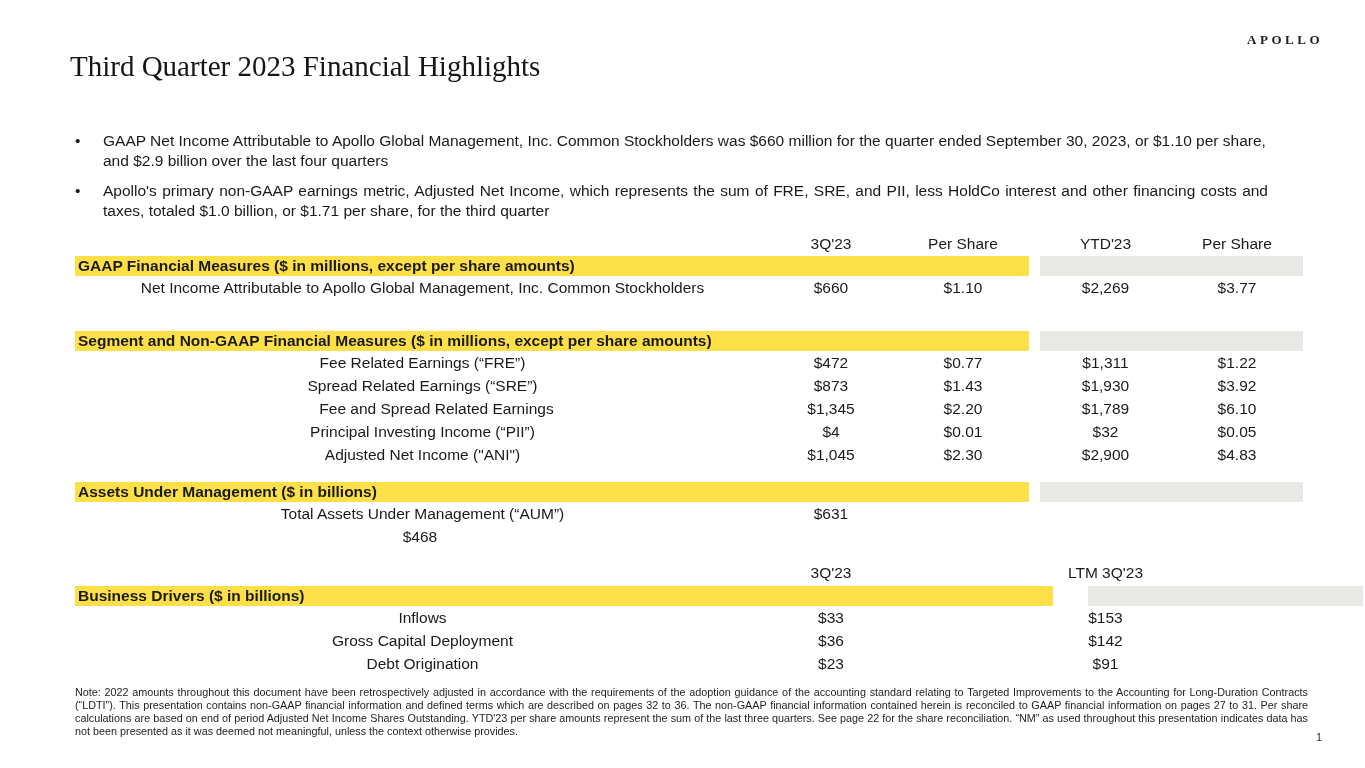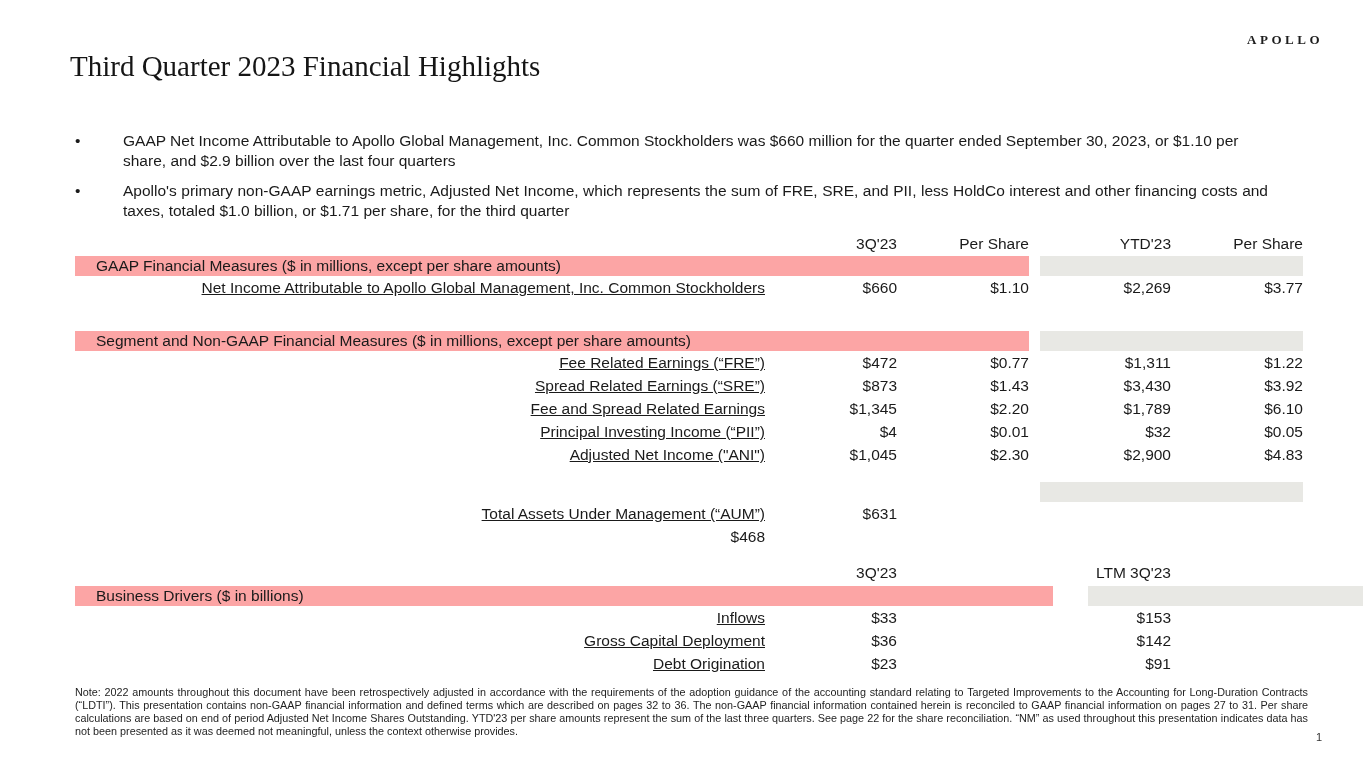--- a/index.html
+++ b/index.html
@@ -26,45 +26,45 @@
     font-size: 29px;
     color: #151515;
   }
   .bullets {
     position: absolute; top: 131px; left: 75px;
     width: 1193px;
     font-size: 15.5px; line-height: 20px;
   }
   .bullet { display: flex; margin-bottom: 10px; }
   .bullet .marker { width: 28px; flex: 0 0 28px; }
-  .bullet .btext { flex: 1; margin-left: 20px; }
+  .bullet .btext { flex: 1; }
   .bullet .btext.justified { text-align: justify; }
 
   .fintable {
     position: absolute; top: 232px; left: 75px;
     width: 1228px;
     font-size: 15.5px;
   }
   .trow, .brow, .hrow {
     display: grid;
     grid-template-columns: 690px 132px 132px 11px 131px 132px;
   }
   .hrow { height: 24px; line-height: 24px; }
   .trow { height: 23px; line-height: 23px; }
   .brow { height: 20px; line-height: 20px; }
   .hrow2 { height: 22px; line-height: 22px; margin-top: 14px; }
   .cell { overflow: hidden; white-space: nowrap; }
-  .cell.num { text-align: right; }
-  .cell.label { text-align: right; padding-left: 5px; text-decoration: underline; }
+  .cell.num { text-align: center; }
+  .cell.label { text-align: center; padding-left: 5px; }
   .cell.label.indent { padding-left: 33px; }
   .band-left {
     grid-column: 1 / 4;
-    background: #fca5a5;
-    font-weight: normal;
-    padding-left: 21px;
+    background: #fde047;
+    font-weight: bold;
+    padding-left: 3px;
     white-space: nowrap; overflow: hidden;
   }
   .band-right { grid-column: 5 / 7; background: #e8e8e4; }
   .mt14 { margin-top: 32px; }
   .mt16 { margin-top: 16px; }
   .mt2  { margin-top: 2px; gap: 12px; }
 
   .footnote {
     position: absolute; top: 686px; left: 75px;
     width: 1233px;
@@ -131,21 +131,21 @@
     <div class="cell num">$0.77</div>
     <div></div>
     <div class="cell num">$1,311</div>
     <div class="cell num">$1.22</div>
   </div>
   <div class="trow">
     <div class="cell label">Spread Related Earnings (“SRE”)</div>
     <div class="cell num">$873</div>
     <div class="cell num">$1.43</div>
     <div></div>
-    <div class="cell num">$3,430</div>
+    <div class="cell num">$1,930</div>
     <div class="cell num">$3.92</div>
   </div>
   <div class="trow">
     <div class="cell label indent">Fee and Spread Related Earnings</div>
     <div class="cell num">$1,345</div>
     <div class="cell num">$2.20</div>
     <div></div>
     <div class="cell num">$1,789</div>
     <div class="cell num">$6.10</div>
   </div>
@@ -160,20 +160,21 @@
   <div class="trow">
     <div class="cell label">Adjusted Net Income ("ANI")</div>
     <div class="cell num">$1,045</div>
     <div class="cell num">$2.30</div>
     <div></div>
     <div class="cell num">$2,900</div>
     <div class="cell num">$4.83</div>
   </div>
 
   <div class="brow mt16">
+    <div class="band-left">Assets Under Management ($ in billions)</div>
     <div></div>
     <div class="band-right"></div>
   </div>
   <div class="trow">
     <div class="cell label">Total Assets Under Management (“AUM”)</div>
     <div class="cell num">$631</div>
     <div class="cell num"></div>
     <div></div>
     <div class="cell num"></div>
     <div class="cell num"></div>

